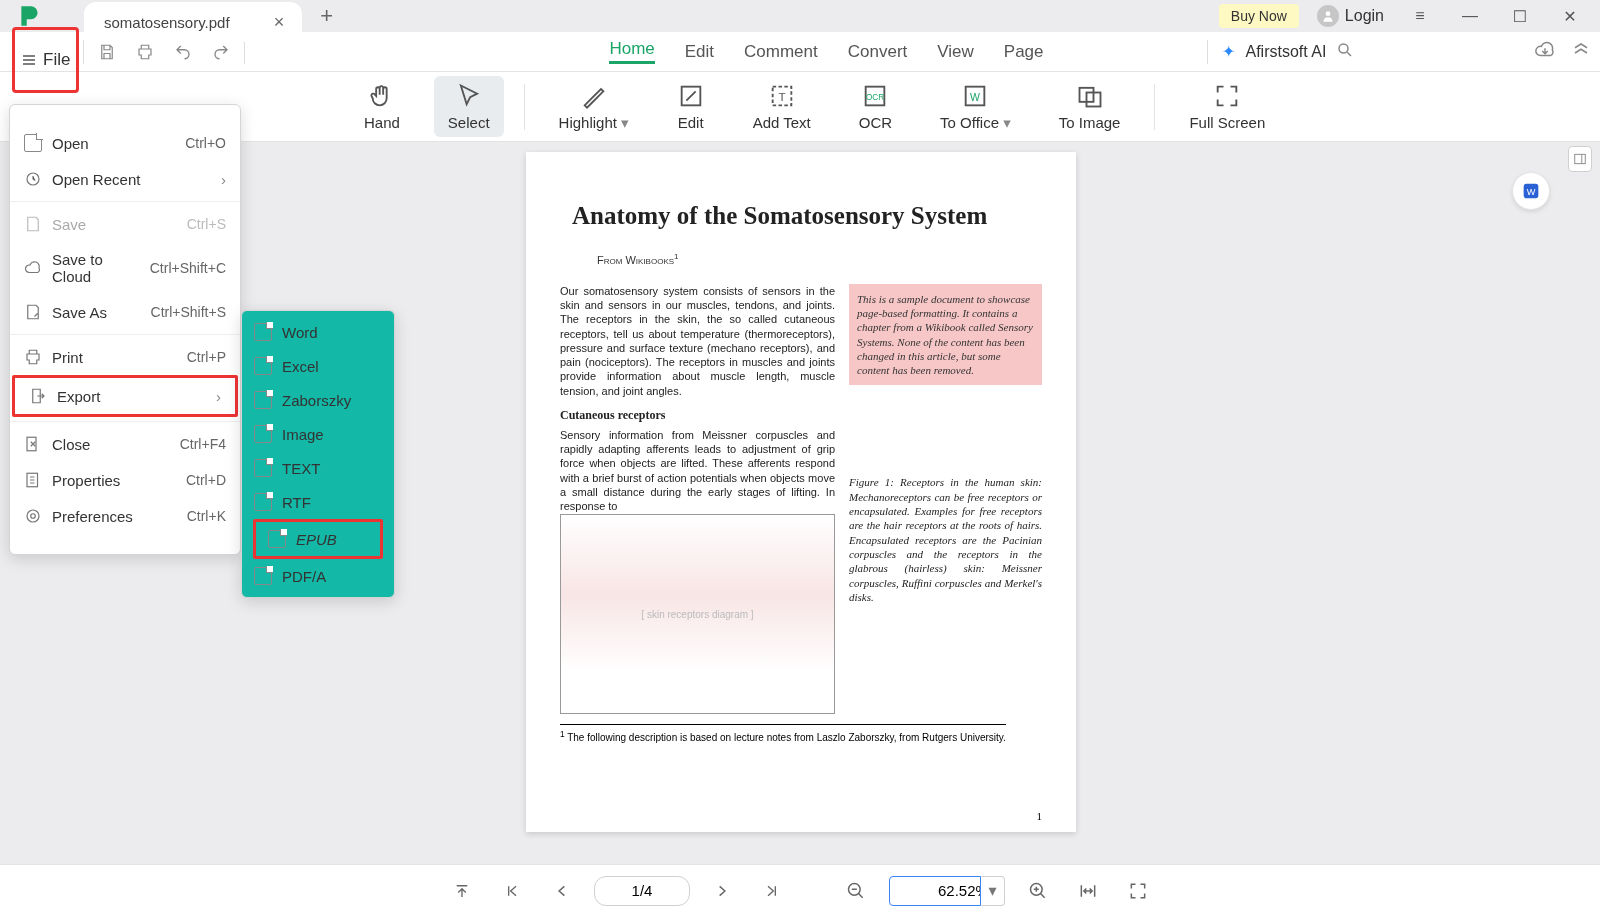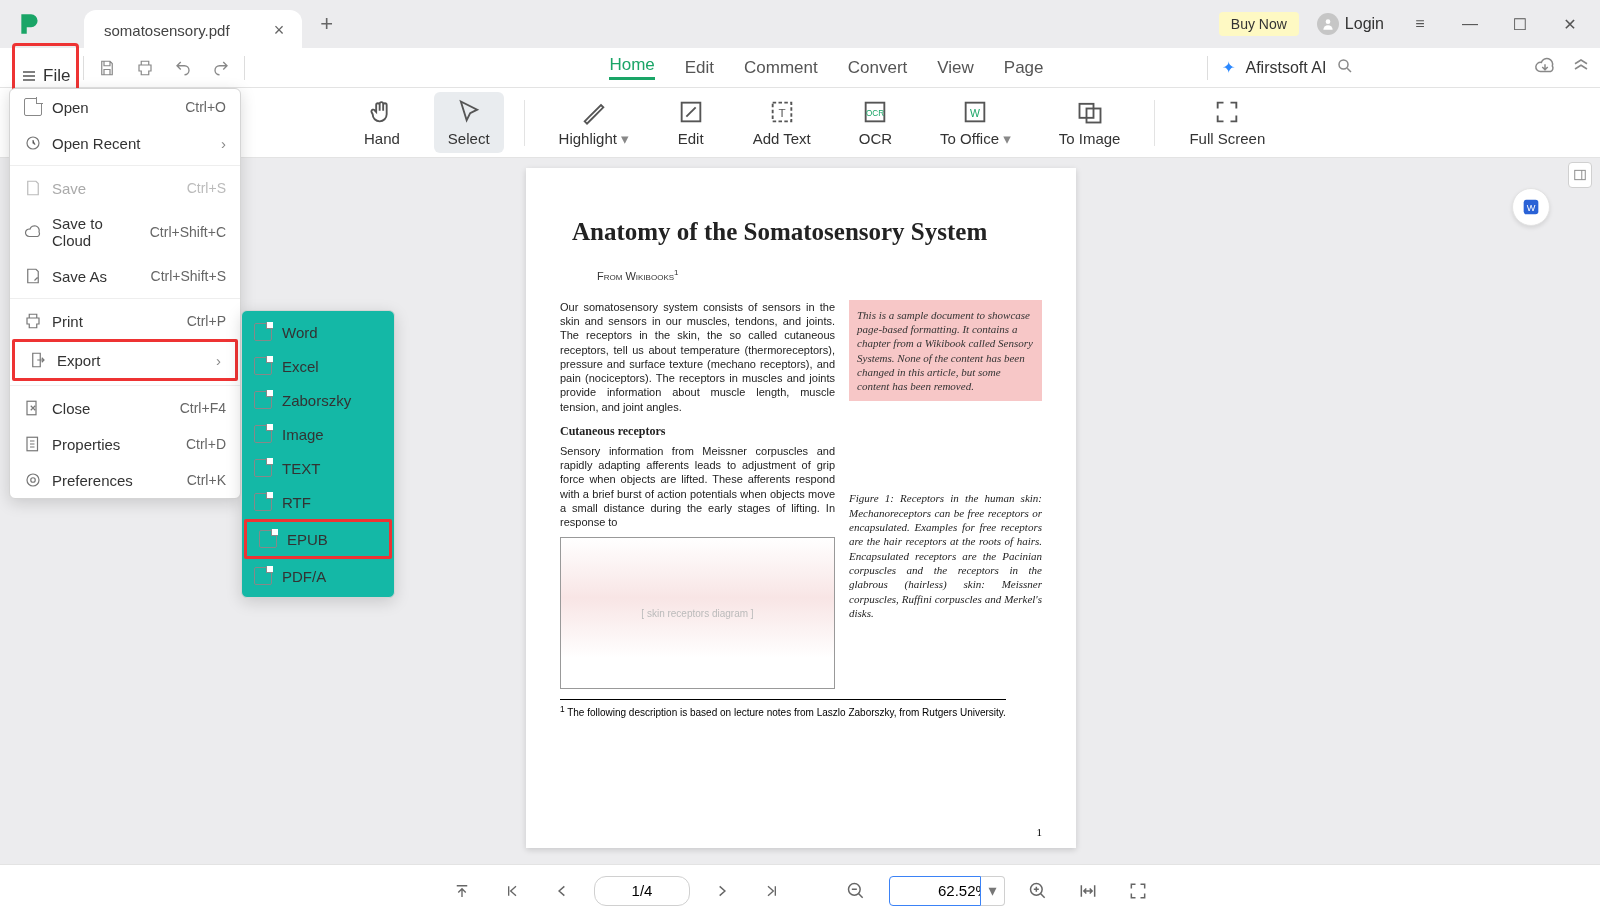--- a/index.html
+++ b/index.html
@@ -1,19 +1,19 @@
 <!DOCTYPE html>
 <html><head>
 <meta charset="utf-8">
 <style>
 * { box-sizing: border-box; margin: 0; padding: 0; font-family: -apple-system, "Segoe UI", Arial, sans-serif; }
 body { width: 1600px; height: 916px; overflow: hidden; background: #ececee; position: relative; }
 
 
-.titlebar { height: 48px; display: flex; align-items: center; background: #ececee; }
+.titlebar { height: 32px; display: flex; align-items: center; background: #ececee; }
 .logo { width: 40px; height: 40px; display:flex; align-items:center; justify-content:center; margin-left: 10px; }
 .tab { margin-left: 34px; height: 40px; background:#fff; border-radius: 12px 12px 0 0; padding: 0 18px 0 20px; display:flex; align-items:center; gap:44px; position:relative; top:6px; }
 .tab-title { font-size: 15px; color:#444; }
 .tab-close { color:#666; font-size:18px; }
 .tab-add { margin-left: 18px; color:#666; font-size:22px; }
 .titlebar-right { margin-left:auto; display:flex; align-items:center; gap:6px; padding-right:8px; }
 .buy-now { background:#fef9c3; border-radius:4px; padding:4px 12px; font-size:14px; color:#333; }
 .login { display:flex; align-items:center; gap:6px; font-size:16px; color:#333; margin:0 8px 0 12px; }
 .avatar { width:22px; height:22px; border-radius:50%; background:#c6c6c6; display:flex; align-items:center; justify-content:center; }
 .win-btn { width:44px; height:40px; display:flex; align-items:center; justify-content:center; color:#555; }
@@ -41,51 +41,51 @@
 .page { position:absolute; left:526px; top:10px; width:550px; height:680px; background:#fff; box-shadow:0 2px 6px rgba(0,0,0,.15); padding:50px 34px 20px 34px; }
 .page h1 { font-family: Georgia, serif; font-size:25px; font-weight:700; color:#222; margin-bottom:22px;margin-left:12px; }
 .from-w { font-family: Georgia, serif; font-size:11px; color:#333; font-variant:small-caps;padding-left:37px; }
 .from-w sup { font-size:8px; }
 .body-cols { display:flex; gap:14px; margin-top:18px; }
 .col-l { width:275px; font-family: Georgia, serif; font-size:11px; color:#222; text-align:justify; line-height:1.3; }
 .col-r { width:200px; }
 .pink { background:#f7c7c7; padding:8px; font-family: Georgia, serif; font-size:11px; font-style:italic; color:#333; line-height:1.3; }
 .sub-h { font-family: Georgia, serif; font-weight:700; font-size:12px; margin:10px 0 4px 0; }
 .caption { font-family: Georgia, serif; font-size:11px; color:#222; font-style:italic; text-align:justify; line-height:1.3; }
-.skin-img { width:275px; height:152px; border:1px solid #999; margin-top:8px; display:flex; align-items:center; justify-content:center; color:#bbb; font-size:10px; background:linear-gradient(180deg,#fff 0%,#f8e5e5 40%,#fff 80%); }
+.skin-img { width:275px; height:200px; border:1px solid #999; margin-top:1px; display:flex; align-items:center; justify-content:center; color:#bbb; font-size:10px; background:linear-gradient(180deg,#fff 0%,#f8e5e5 40%,#fff 80%); }
 .footnote { font-family: Georgia, serif; font-size:10px; margin-top:10px; border-top:1px solid #000; display:inline-block; padding-top:4px; }
 .page-num { position:absolute; bottom:10px; right:34px; font-family: Georgia, serif; font-size:11px; }
 
 .side-handle { position:absolute; right:8px; top:4px; width:24px; height:26px; border:1px solid #d0d0d0; border-radius:4px; background:#fff; display:flex; align-items:center; justify-content:center; color:#888; }
 .float-ai { position:absolute; right:50px; top:30px; width:38px; height:38px; border-radius:50%; background:#fff; border:1px solid #e4e4e4; display:flex; align-items:center; justify-content:center; box-shadow:0 2px 4px rgba(0,0,0,.1); }
 
 
 .statusbar { position:absolute; bottom:0; left:0; right:0; height:52px; background:#fff; border-top:1px solid #e3e3e3; display:flex; align-items:center; justify-content:center; gap:14px; }
 .sbtn { width:36px; height:36px; display:flex; align-items:center; justify-content:center; color:#555; }
 .page-input { width:96px; height:30px; border:1px solid #d0d0d0; border-radius:12px; text-align:center; font-size:15px; }
 .zoom-input { width:92px; height:30px; border:1px solid #d0d0d0; border-left:none; font-size:15px; padding-left:8px; }
 .zoom-wrap { display:flex; border:1px solid transparent; }
 .zoom-dd { width:24px; height:30px; border:1px solid #d0d0d0; border-left:none; display:flex; align-items:center; justify-content:center; color:#777; border-radius:0 4px 4px 0; }
 .zoom-input-b { border-radius:4px 0 0 4px; border:1px solid #3b82f6;padding-left:48px; }
 
 
-.file-menu { position:absolute; left:9px; top:88px; width:232px; background:#fff; border:1px solid #d5d5d5; border-radius:6px; box-shadow:0 4px 16px rgba(0,0,0,.15); padding:0 0; z-index:50; }
+.file-menu { position:absolute; left:9px; top:104px; width:232px; background:#fff; border:1px solid #d5d5d5; border-radius:6px; box-shadow:0 4px 16px rgba(0,0,0,.15); padding:20px 0; z-index:50; }
 .file-menu .item { display:flex; align-items:center; gap:10px; padding:9px 14px; font-size:15px; color:#333; }
 .file-menu .item .sc { margin-left:auto; color:#666; font-size:14px; }
 .file-menu .item.disabled { color:#aaa; }
 .file-menu .item.disabled .sc { color:#bbb; }
 .file-menu .item .chev { margin-left:auto; color:#888; }
 .file-menu .item.export-hl { border:3px solid #e33; margin:0 2px; border-radius:2px; }
 .file-menu .item svg, .file-menu .item .ic { width:18px; height:18px; flex: 0 0 18px; }
 .hr { height:1px; background:#eee; margin:4px 0; }
 
 
 .export-menu { position:absolute; left:241px; top:310px; width:154px; background:#14b8a6; border:1px solid #d5d5d5; border-radius:6px; box-shadow:0 4px 16px rgba(0,0,0,.15); padding:4px 0; z-index:50; }
 .export-menu .eitem { display:flex; align-items:center; gap:10px; padding:8px 12px; font-size:15px; color:#333; }
-.export-menu .eitem.hl { border:3px solid #e33; margin:0 2px; border-radius:2px; }
+.export-menu .eitem.hl { border:3px solid #e33; margin:0 11px; border-radius:2px;font-style:italic; }
 .export-menu .eitem .ic { width:18px; height:18px; flex:0 0 18px; }
 
 .mini-icon { width:18px; height:18px; border:1.5px solid #888; border-radius:2px; position:relative; display:inline-block; }
 .mini-icon::after { content:""; position:absolute; right:-2px; top:-2px; width:6px; height:6px; background:#fff; border-left:1.5px solid #888; border-bottom:1.5px solid #888; }
 </style>
 </head>
 <body>
 
 <div class="titlebar">
   <div class="logo">

